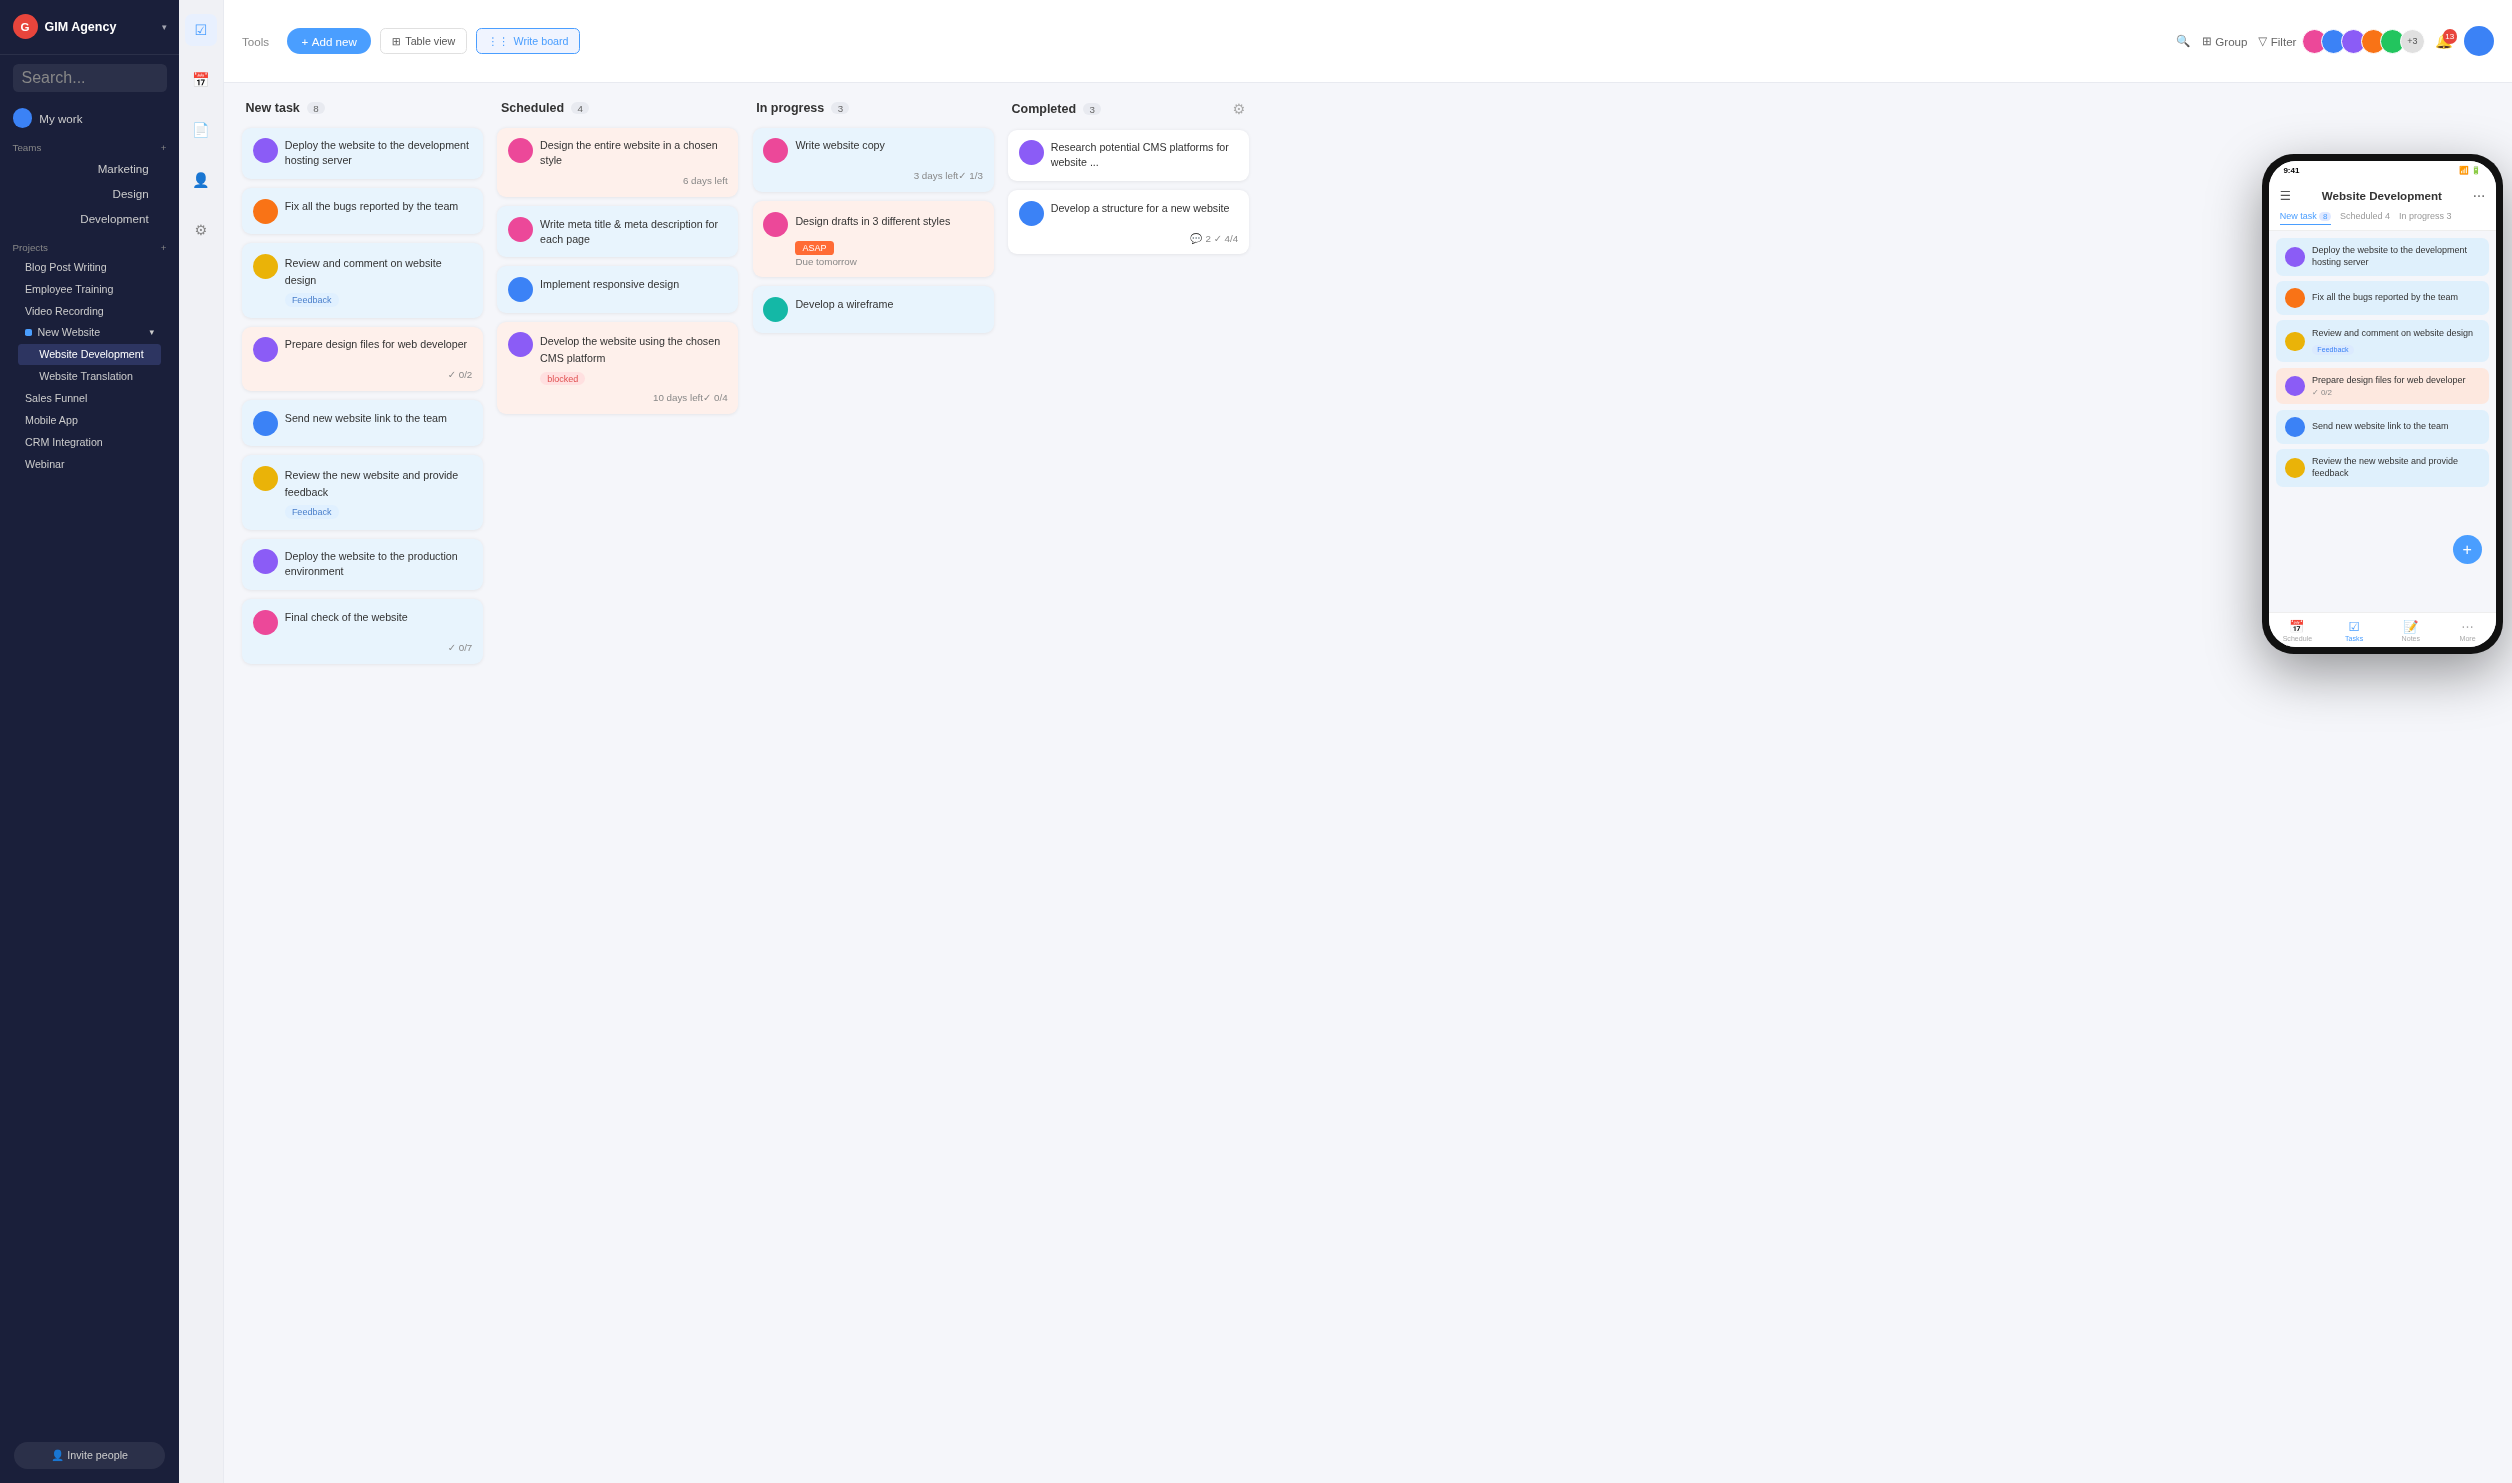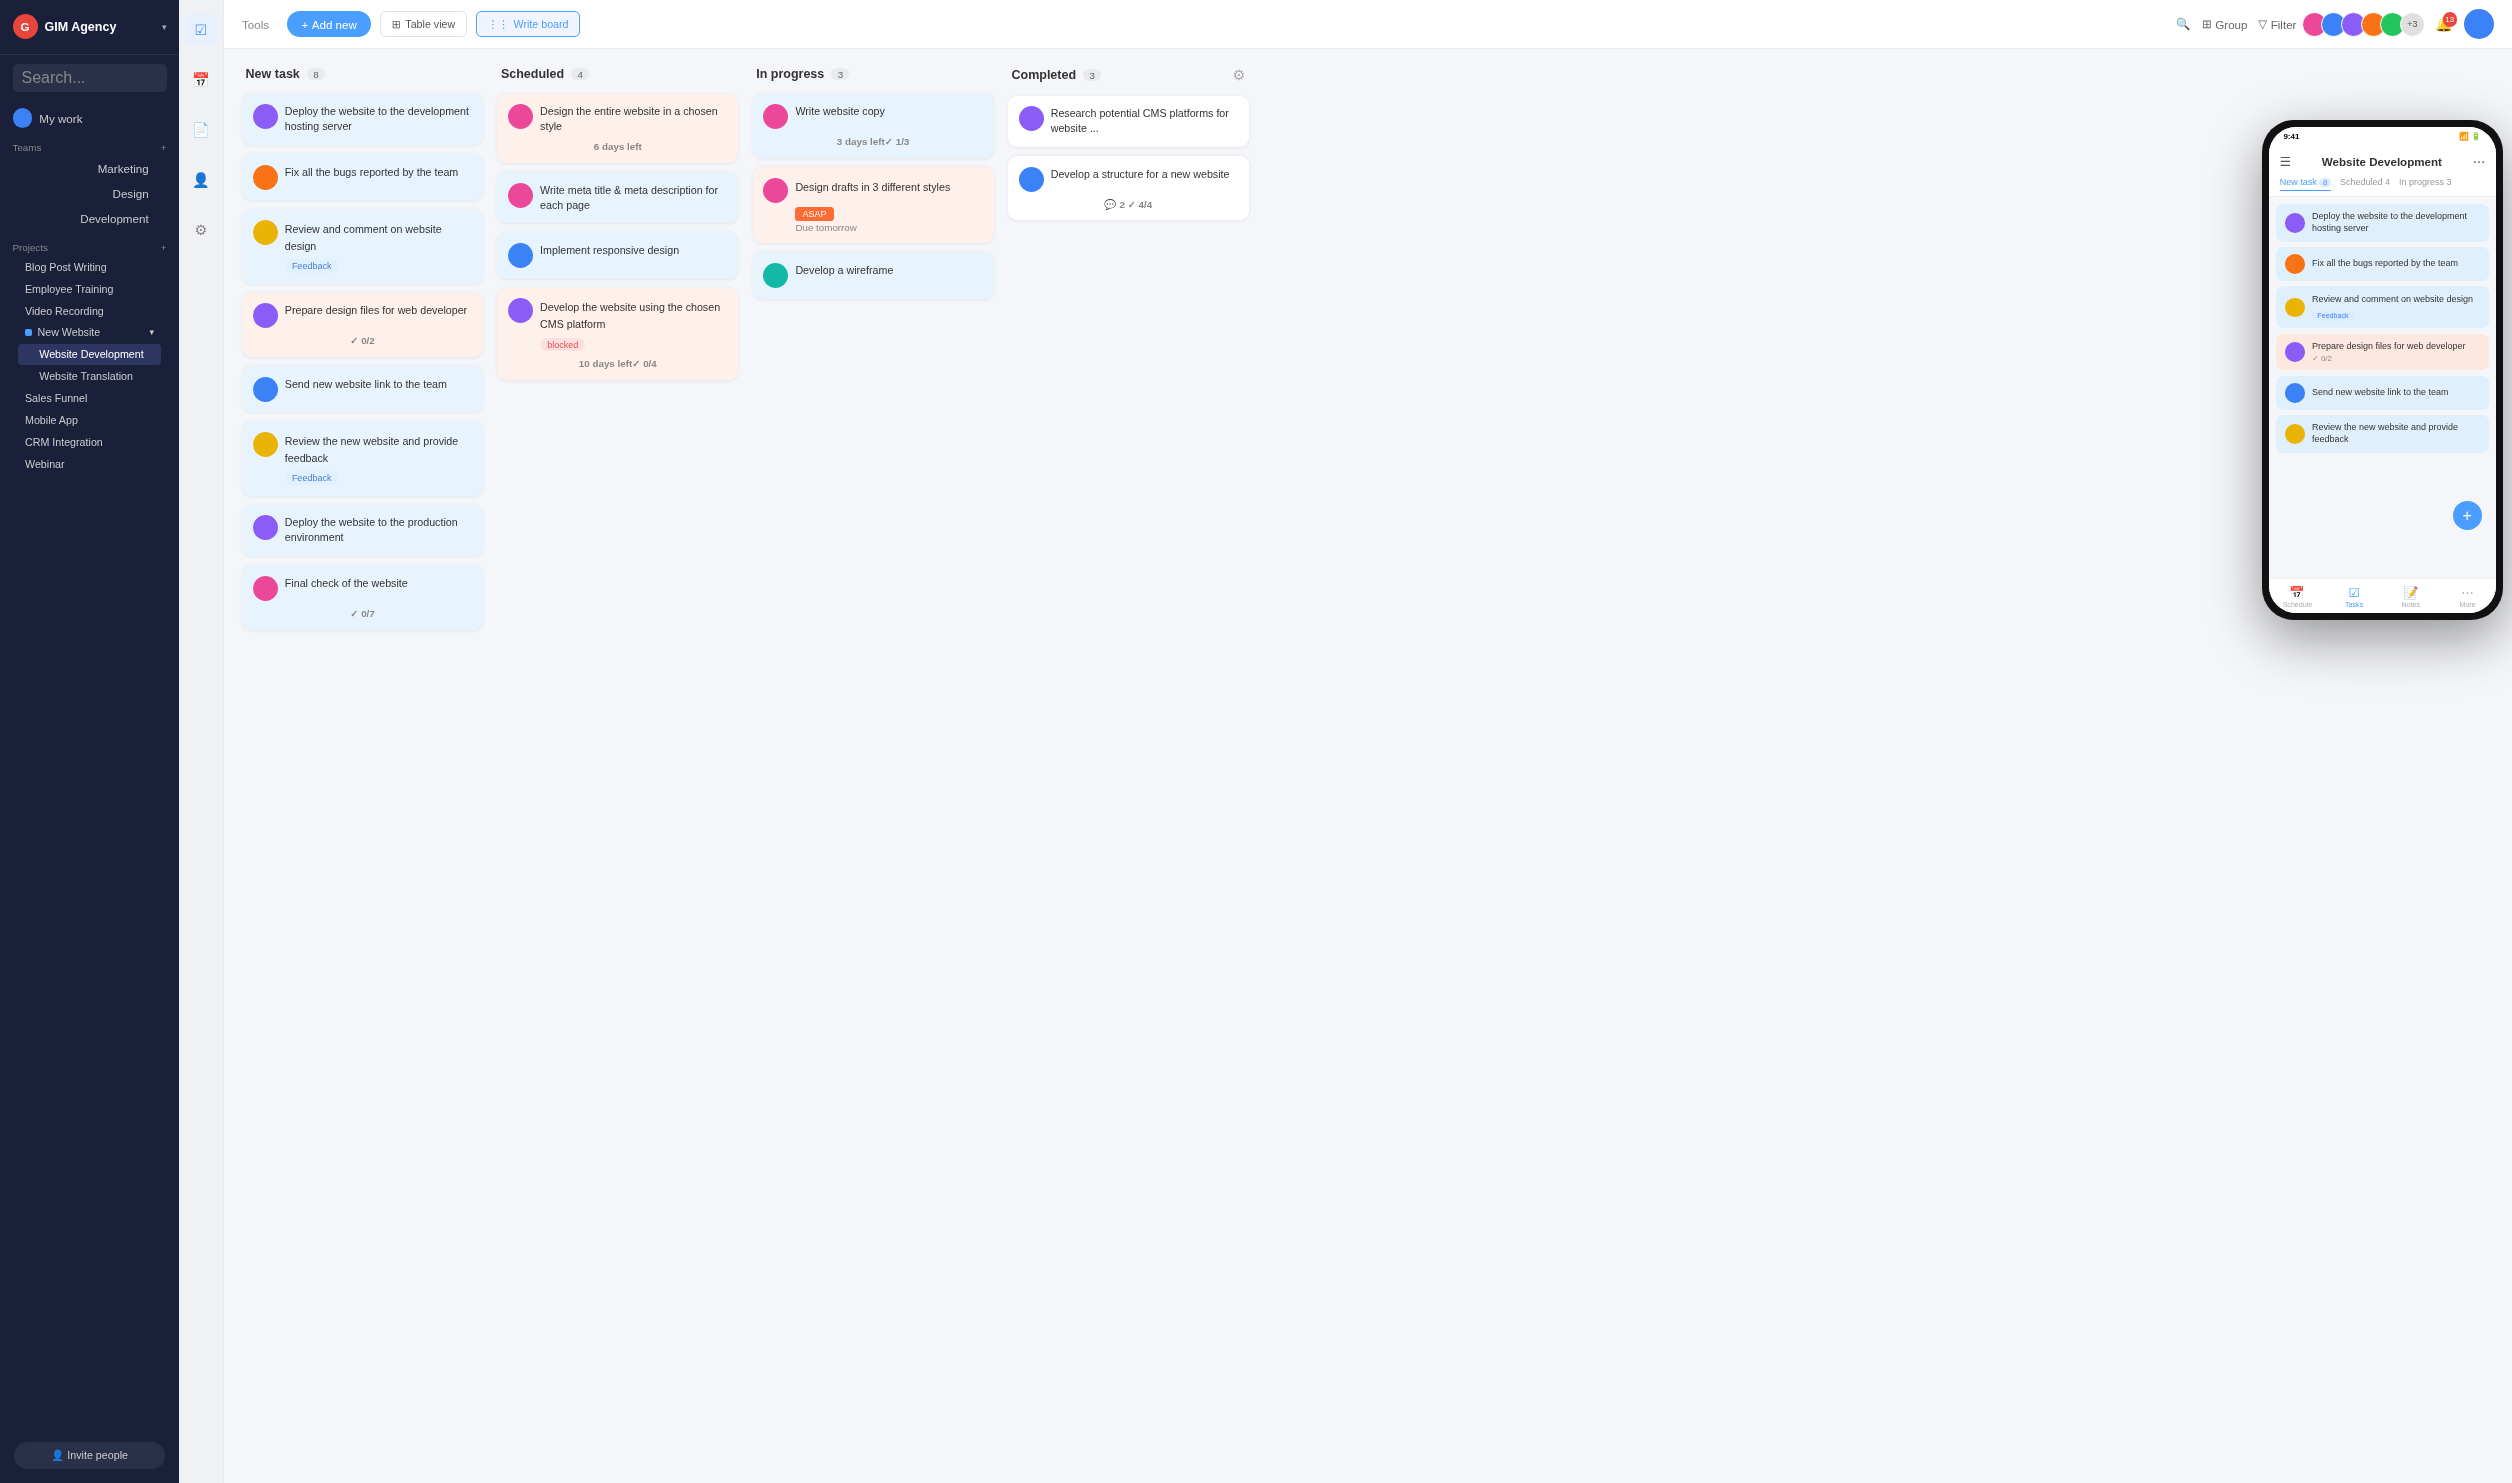--- a/index.html
+++ b/index.html
@@ -23,21 +23,21 @@
     .sidebar-project-item.active { background: #2d3561; color: #fff; }
     .sidebar-project-dot { width: 7.1px; height: 7.1px; border-radius: 1.8px; background: #4a9eff; margin-right: 5.4px; }
     .sidebar-invite { margin-top: auto; padding: 14.3px; }
     .sidebar-invite button { width: 100%; background: rgba(255,255,255,0.08); border: none; border-radius: 18px; padding: 7.1px; color: #ccc; font-size: 10.7px; cursor: pointer; }
     .sidebar-icons { display: flex; flex-direction: column; align-items: center; gap: 18px; padding: 14.3px 0; width: 45px; border-right: 0.9px solid #e8eaf0; background: #f0f1f5; }
     .sidebar-icon { width: 32px; height: 32px; display: flex; align-items: center; justify-content: center; border-radius: 7.1px; cursor: pointer; color: #888; font-size: 14.3px; }
     .sidebar-icon.active { background: #e8f0fe; color: #4a9eff; }
 
     
     .main { flex: 1; display: flex; flex-direction: column; overflow: hidden; }
-    .toolbar { display: flex; align-items: center; gap: 9px; padding: 9px 18px; background: #fff; border-bottom: 0.9px solid #e8eaf0; }
+    .toolbar { display: flex; align-items: center; gap: 9px; padding: 26px 18px; background: #fff; border-bottom: 0.9px solid #e8eaf0; }
     .toolbar-title { font-size: 11.6px; color: #888; margin-right: 9px; }
     .btn-add { background: #4a9eff; color: white; border: none; border-radius: 18px; padding: 6.3px 14.3px; font-size: 11.6px; cursor: pointer; display: flex; align-items: center; gap: 3.6px; }
     .btn-view { background: none; border: 0.9px solid #e0e0e0; border-radius: 5.4px; padding: 5.4px 10.7px; font-size: 10.7px; color: #555; cursor: pointer; display: flex; align-items: center; gap: 4.5px; }
     .btn-view.active { background: #f0f4ff; border-color: #4a9eff; color: #4a9eff; }
     .toolbar-right { margin-left: auto; display: flex; align-items: center; gap: 10.7px; }
     .toolbar-btn { background: none; border: none; cursor: pointer; color: #666; font-size: 11.6px; display: flex; align-items: center; gap: 3.6px; }
     .avatar-group { display: flex; }
     .avatar-group .av { width: 25px; height: 25px; border-radius: 50%; border: 1.8px solid #fff; margin-left: -5.4px; }
     .av-count { width: 25px; height: 25px; border-radius: 50%; background: #e0e0e0; display: flex; align-items: center; justify-content: center; font-size: 9px; color: #555; border: 1.8px solid #fff; margin-left: -5.4px; }
     .notif-btn { position: relative; }
@@ -53,21 +53,21 @@
     .card { background: #fff; border-radius: 9px; padding: 10.7px; cursor: pointer; box-shadow: 0 0.9px 3.6px rgba(0,0,0,0.07); position: relative; }
     .card.blue { background: #e8f4fd; }
     .card.orange { background: #fef0eb; }
     .card-header { display: flex; align-items: flex-start; gap: 7.1px; }
     .card-avatar { width: 25px; height: 25px; border-radius: 50%; flex-shrink: 0; }
     .card-title { font-size: 10.7px; font-weight: 500; color: #333; line-height: 1.4; }
     .card-badge { display: inline-block; background: #d4f5e9; color: #2a9d5c; border-radius: 10.7px; padding: 1.8px 7.1px; font-size: 9px; margin-top: 5.4px; }
     .card-badge.feedback { background: #e0f0ff; color: #4a7fcb; }
     .card-badge.blocked { background: #ffe0e0; color: #e05050; }
     .card-badge.asap { background: #ff6b35; color: #fff; border-radius: 3.6px; }
-    .card-footer { display: flex; align-items: center; justify-content: center; margin-top: 7.1px; font-weight: bold; }
+    .card-footer { display: flex; align-items: center; justify-content: flex-end; margin-top: 7.1px; }
     .card-days { font-size: 9.8px; color: #888; }
     .card-checks { font-size: 9.8px; color: #888; }
     .due-tomorrow { font-size: 9.8px; color: #888; margin-top: 1px; }
 
     
     .av-purple { background: #8b5cf6; }
     .av-orange { background: #f97316; }
     .av-blue { background: #3b82f6; }
     .av-pink { background: #ec4899; }
     .av-green { background: #22c55e; }

